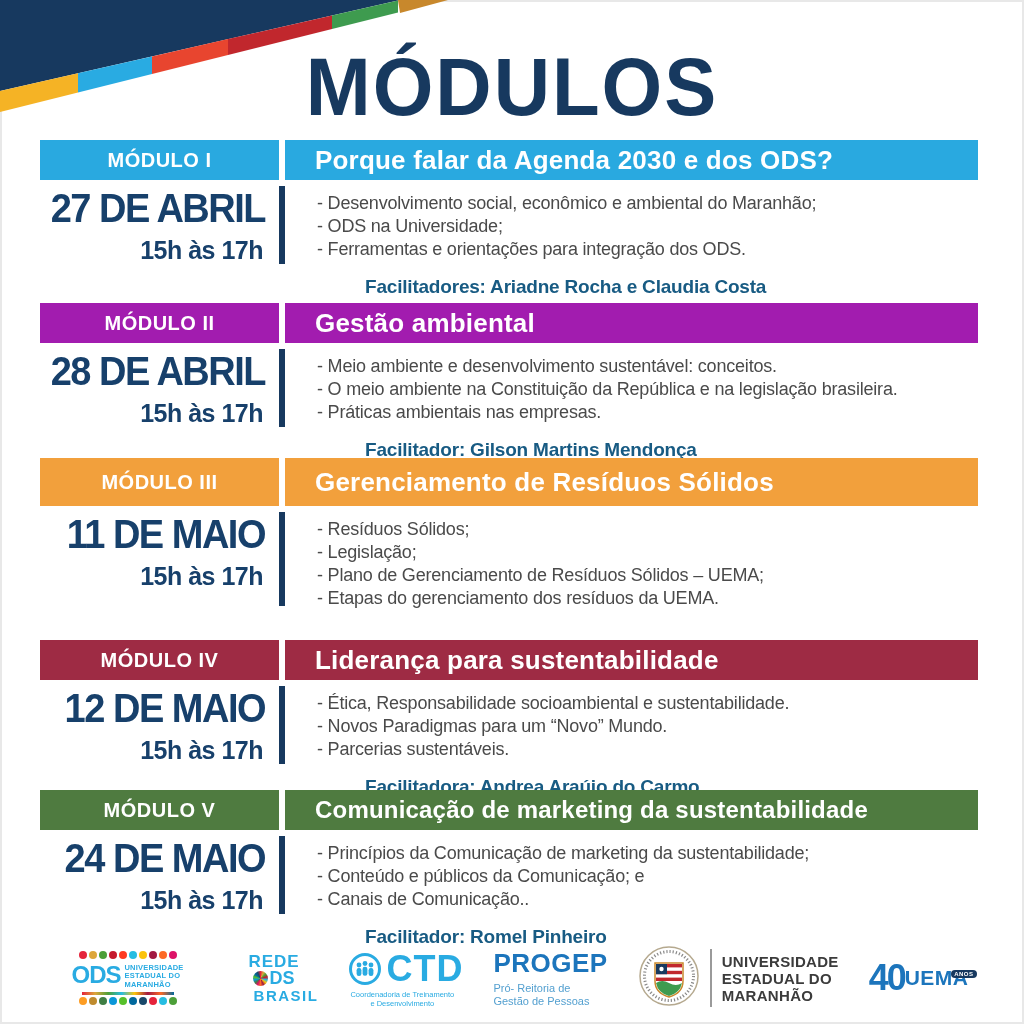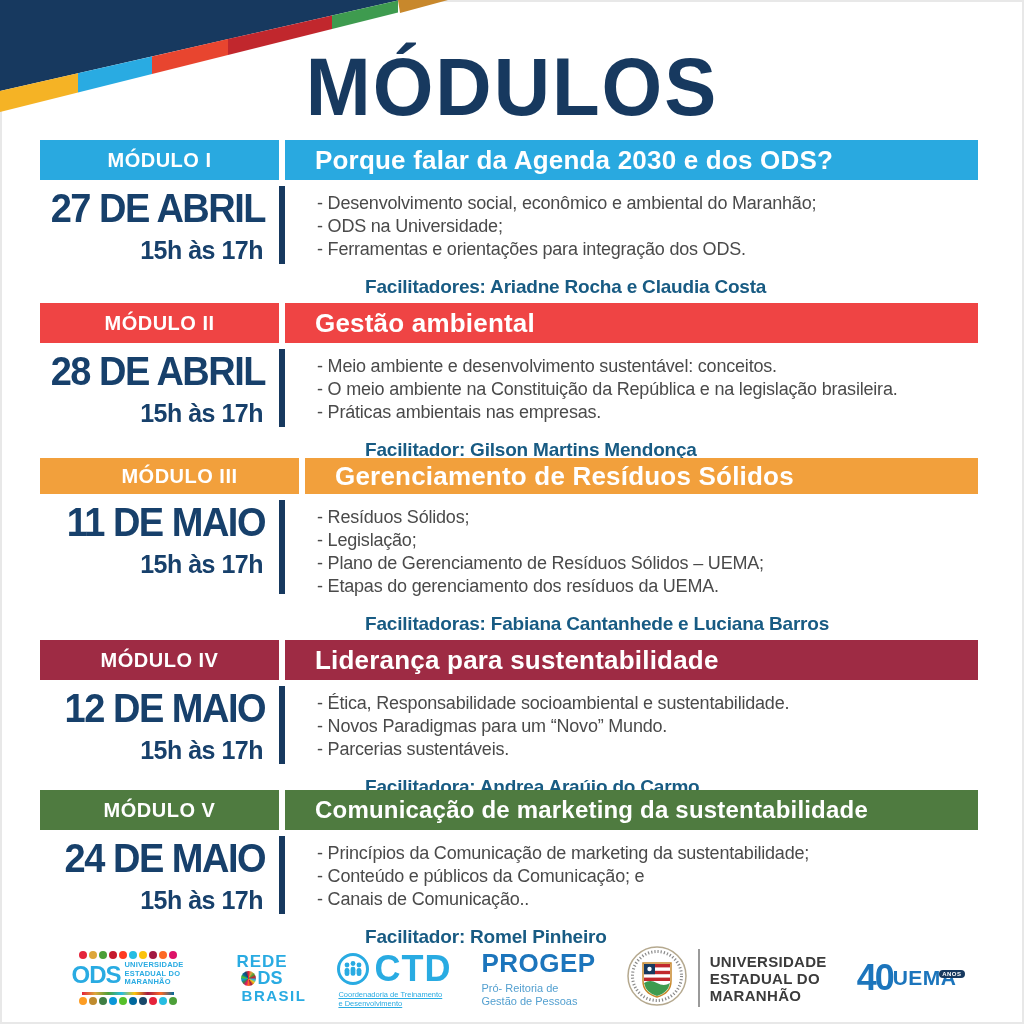--- a/index.html
+++ b/index.html
@@ -12,21 +12,21 @@
   .hero{position:absolute;top:0;left:0;width:1024px;height:135px;}
   .hero svg{position:absolute;top:0;left:0;}
   .page-title{
     position:absolute;top:42px;left:0;width:1024px;text-align:center;
     font-size:78px;font-weight:800;color:#17395F;letter-spacing:2px;
     transform:scaleY(1.04);
   }
   
   .module{position:absolute;left:40px;width:938px;}
   .band{display:flex;align-items:stretch;height:40px;}
-  .band.tall{height:36px;padding-left:20px;}
+  .band.tall{height:48px;}
   .band-label-box{flex:0 0 239px;display:flex;align-items:center;justify-content:center;}
   .band-label{color:#ffffff;font-weight:700;font-size:20px;letter-spacing:.5px;}
   .band-sep{flex:0 0 6px;background:#ffffff;}
   .band-title-box{flex:1;display:flex;align-items:center;padding-left:30px;}
   .band-title{color:#ffffff;font-weight:700;font-size:26px;letter-spacing:.2px;}
   .content{position:relative;display:flex;}
   .vline{position:absolute;left:239px;top:6px;width:6px;height:78px;background:#17395F;}
   .vline.tall{height:94px;}
   .left-col{flex:0 0 239px;padding-top:6px;text-align:right;}
   .date{font-size:38px;font-weight:800;color:#17406B;letter-spacing:-1.5px;
@@ -36,37 +36,37 @@
   .right-col{flex:1;padding-left:38px;padding-top:12px;}
   .topic{font-size:18px;line-height:23px;color:#4a4a4a;letter-spacing:-.2px;white-space:nowrap;}
   .facilitator{margin-top:15px;font-size:19px;font-weight:700;color:#185B83;letter-spacing:-.2px;margin-left:48px;}
   
   .footer{position:absolute;left:0;top:938px;width:1024px;height:80px;
           display:flex;align-items:center;justify-content:center;gap:30px;}
   .logo{display:flex;flex-direction:column;align-items:center;}
   
   .dots{display:flex;gap:2px;}
   .dot{width:8px;height:8px;border-radius:50%;}
-  .ods-mid{display:flex;align-items:flex-start;gap:4px;margin:2px 4px;}
+  .ods-mid{display:flex;align-items:flex-end;gap:4px;margin:2px 16px;}
   .ods-word{font-size:24px;font-weight:800;color:#29ABE2;letter-spacing:-1px;}
   .ods-org{display:flex;flex-direction:column;}
   .ods-org span{font-size:7.5px;font-weight:700;color:#29ABE2;line-height:8.5px;letter-spacing:.2px;}
   .ods-tinybar{width:92px;height:3px;margin:1px 0 2px 0;
     background:linear-gradient(90deg,#E5243B,#DDA63A,#4C9F38,#26BDE2,#FCC30B,#A21942,#FD6925,#00689D);}
   
   .rede{color:#29ABE2;text-align:left;line-height:17px;}
   .rede .r1{font-size:17px;font-weight:600;letter-spacing:1px;}
   .rede .r2{font-size:18px;font-weight:800;display:flex;align-items:center;gap:1px;}
   .wheel{width:15px;height:15px;border-radius:50%;
     background:conic-gradient(#E5243B,#DDA63A,#4C9F38,#C5192D,#26BDE2,#FCC30B,#A21942,#FD6925,#DD1367,#3F7E44,#0A97D9,#56C02B,#00689D,#19486A,#E5243B);}
   .rede .r3{font-size:15px;font-weight:600;letter-spacing:1.5px;padding-left:24px;}
   
   .ctd-top{display:flex;align-items:center;gap:4px;}
   .ctd-acronym{font-size:36px;font-weight:800;color:#29ABE2;letter-spacing:1px;}
-  .ctd-sub{font-size:7.5px;color:#29ABE2;line-height:9px;text-align:left;align-self:flex-start;margin-left:2px;text-decoration:underline;}
+  .ctd-sub{font-size:7.5px;color:#29ABE2;line-height:9px;text-align:center;align-self:flex-start;margin-left:2px;}
   
   .progep-name{font-size:26px;font-weight:800;color:#1C75BC;letter-spacing:.5px;}
   .progep-sub{font-size:11px;color:#54A0D0;line-height:13px;text-align:left;width:100%;margin-top:3px;}
   
   .uema-block{display:flex;align-items:center;gap:10px;}
   .uema-div{width:2px;height:58px;background:#9a9a9a;}
   .uema-lines{display:flex;flex-direction:column;}
   .uema-lines span{font-size:15px;font-weight:700;color:#3b3b3b;line-height:17px;letter-spacing:.3px;}
   
   .u40{position:relative;display:flex;flex-direction:row;align-items:center;}
@@ -110,21 +110,21 @@
     <div class="right-col">
       <div class="topic">- Desenvolvimento social, econômico e ambiental do Maranhão;</div>
       <div class="topic">- ODS na Universidade;</div>
       <div class="topic">- Ferramentas e orientações para integração dos ODS.</div>
       <div class="facilitator">Facilitadores: Ariadne Rocha e Claudia Costa</div>
     </div>
   </div>
 </div>
 
 <div class="module" style="top:303px">
-  <div class="band" style="background: #ef4444;">
+  <div class="band" style="background: #a21caf;">
     <div class="band-label-box">
       <span class="band-label">MÓDULO II</span>
     </div>
     <div class="band-sep"></div>
     <div class="band-title-box">
       <span class="band-title">Gestão ambiental</span>
     </div>
   </div>
   <div class="content">
     <div class="vline"></div>
@@ -155,21 +155,20 @@
     <div class="vline tall"></div>
     <div class="left-col">
       <div class="date">11 DE MAIO</div>
       <div class="time">15h às 17h</div>
     </div>
     <div class="right-col">
       <div class="topic">- Resíduos Sólidos;</div>
       <div class="topic">- Legislação;</div>
       <div class="topic">- Plano de Gerenciamento de Resíduos Sólidos – UEMA;</div>
       <div class="topic">- Etapas do gerenciamento dos resíduos da UEMA.</div>
-      <div class="facilitator">Facilitadoras: Fabiana Cantanhede e Luciana Barros</div>
     </div>
   </div>
 </div>
 
 <div class="module" style="top:640px">
   <div class="band" style="background: rgb(158, 43, 68);">
     <div class="band-label-box">
       <span class="band-label">MÓDULO IV</span>
     </div>
     <div class="band-sep"></div>

